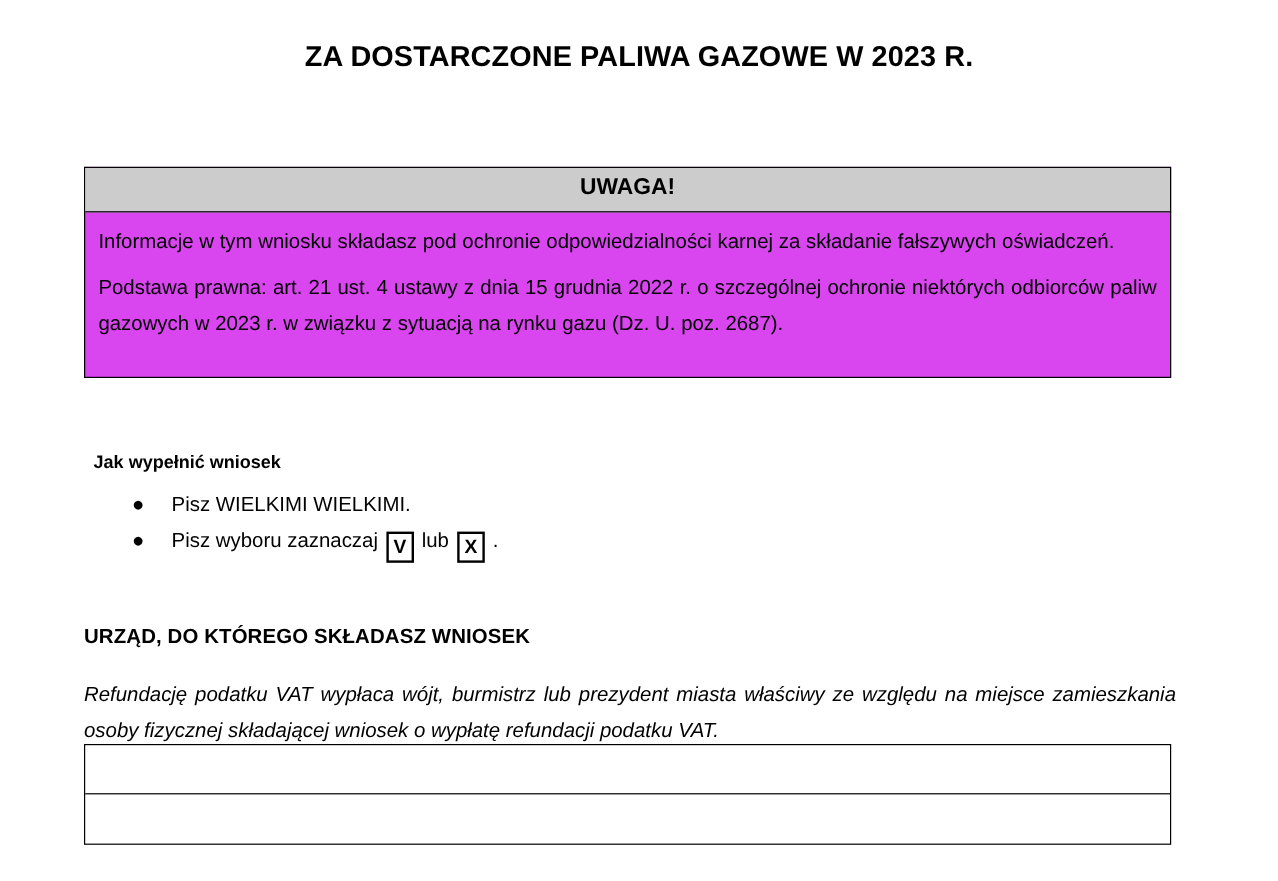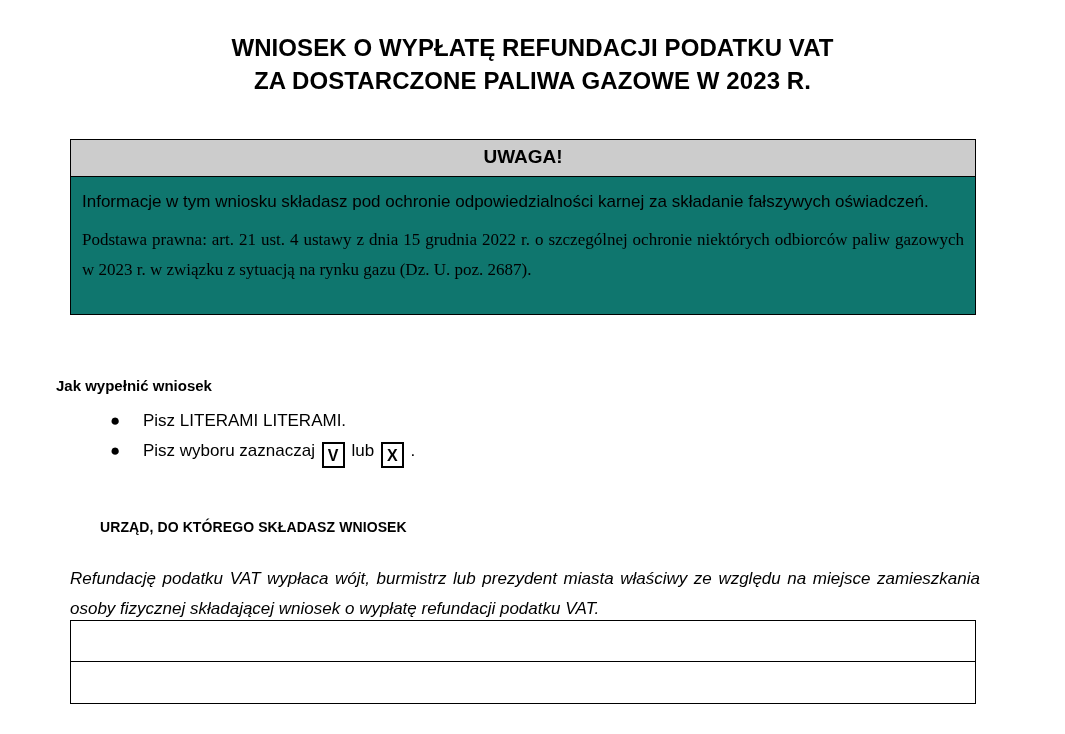--- a/index.html
+++ b/index.html
@@ -37,21 +37,21 @@
   }
 
   
   .notice-box {
     position: absolute;
     left: 70px;
     top: 139px;
     width: 906px;
     border: 1px solid #000000;
     box-sizing: border-box;
-    background: #0f766e;
+    background: #d946ef;
   }
   .notice-header {
     background: #cccccc;
     border-bottom: 1px solid #000000;
     text-align: center;
     font-weight: bold;
     font-size: 19px;
     padding: 6px 0 7px 0;
     line-height: 1.2;
   }
@@ -59,30 +59,29 @@
     padding: 10px 11px 12px 11px;
   }
   .notice-par {
     font-size: 17px;
     line-height: 1.78;
     text-align: justify;
     margin: 0 0 8px 0;
   }
   .notice-par:last-child {
     margin-bottom: 16px;
-    font-family: Liberation Serif, serif;
   }
   .notice-par b {
     font-weight: normal;
   }
 
   
   .howto-heading {
     position: absolute;
-    left: 56px;
+    left: 78px;
     top: 364px;
     font-size: 15px;
     font-weight: bold;
     line-height: 1.3;
   }
   .howto-list {
     position: absolute;
     left: 70px;
     top: 406px;
     width: 700px;
@@ -117,26 +116,25 @@
     vertical-align: -5px;
     margin: 0 2px;
     padding-top: 2px;
   }
 
   
   .office-heading {
     position: absolute;
     left: 70px;
     top: 506px;
-    font-size: 14px;
+    font-size: 17px;
     font-weight: bold;
     letter-spacing: 0.1px;
     line-height: 1.3;
     white-space: nowrap;
-    margin-left: 30px;
   }
   .office-note {
     position: absolute;
     left: 70px;
     top: 554px;
     width: 910px;
     font-size: 17px;
     font-style: italic;
     line-height: 1.78;
     text-align: justify;
@@ -170,37 +168,36 @@
     white-space: nowrap;
     overflow: hidden;
   }
 </style>
 </head>
 <body>
 
 <div class="page">
 
   <h1 class="doc-title">
-    <span class="line">WNIOSEK O WYPŁATĘ REFUNDACJI PODATKU VAT</span>
     <span class="line">ZA DOSTARCZONE PALIWA GAZOWE W 2023 R.</span>
   </h1>
 
   <section class="notice-box">
     <div class="notice-header">UWAGA!</div>
     <div class="notice-body">
       <p class="notice-par"><span>Informacje w tym wniosku składasz pod ochronie </span><b>odpowiedzialności karnej za składanie fałszywych oświadczeń</b><span>.</span></p>
       <p class="notice-par">Podstawa prawna: art. 21 ust. 4 ustawy z dnia 15 grudnia 2022 r. o szczególnej ochronie niektórych odbiorców paliw gazowych w 2023 r. w związku z sytuacją na rynku gazu (Dz. U. poz. 2687).</p>
     </div>
   </section>
 
   <h2 class="howto-heading">Jak wypełnić wniosek</h2>
   <ul class="howto-list">
     <li>
       <span class="bullet">●</span>
-      <span>Pisz LITERAMI LITERAMI.</span>
+      <span>Pisz WIELKIMI WIELKIMI.</span>
     </li>
     <li>
       <span class="bullet">●</span>
       <span>Pisz wyboru zaznaczaj </span><span class="ck">V</span> <span>lub</span> <span class="ck">X</span> <span>.</span>
     </li>
   </ul>
 
   <h2 class="office-heading">URZĄD, DO KTÓREGO SKŁADASZ WNIOSEK</h2>
   <p class="office-note">Refundację podatku VAT wypłaca wójt, burmistrz lub prezydent miasta właściwy ze względu na miejsce zamieszkania osoby fizycznej składającej wniosek o wypłatę refundacji podatku VAT.</p>
 

